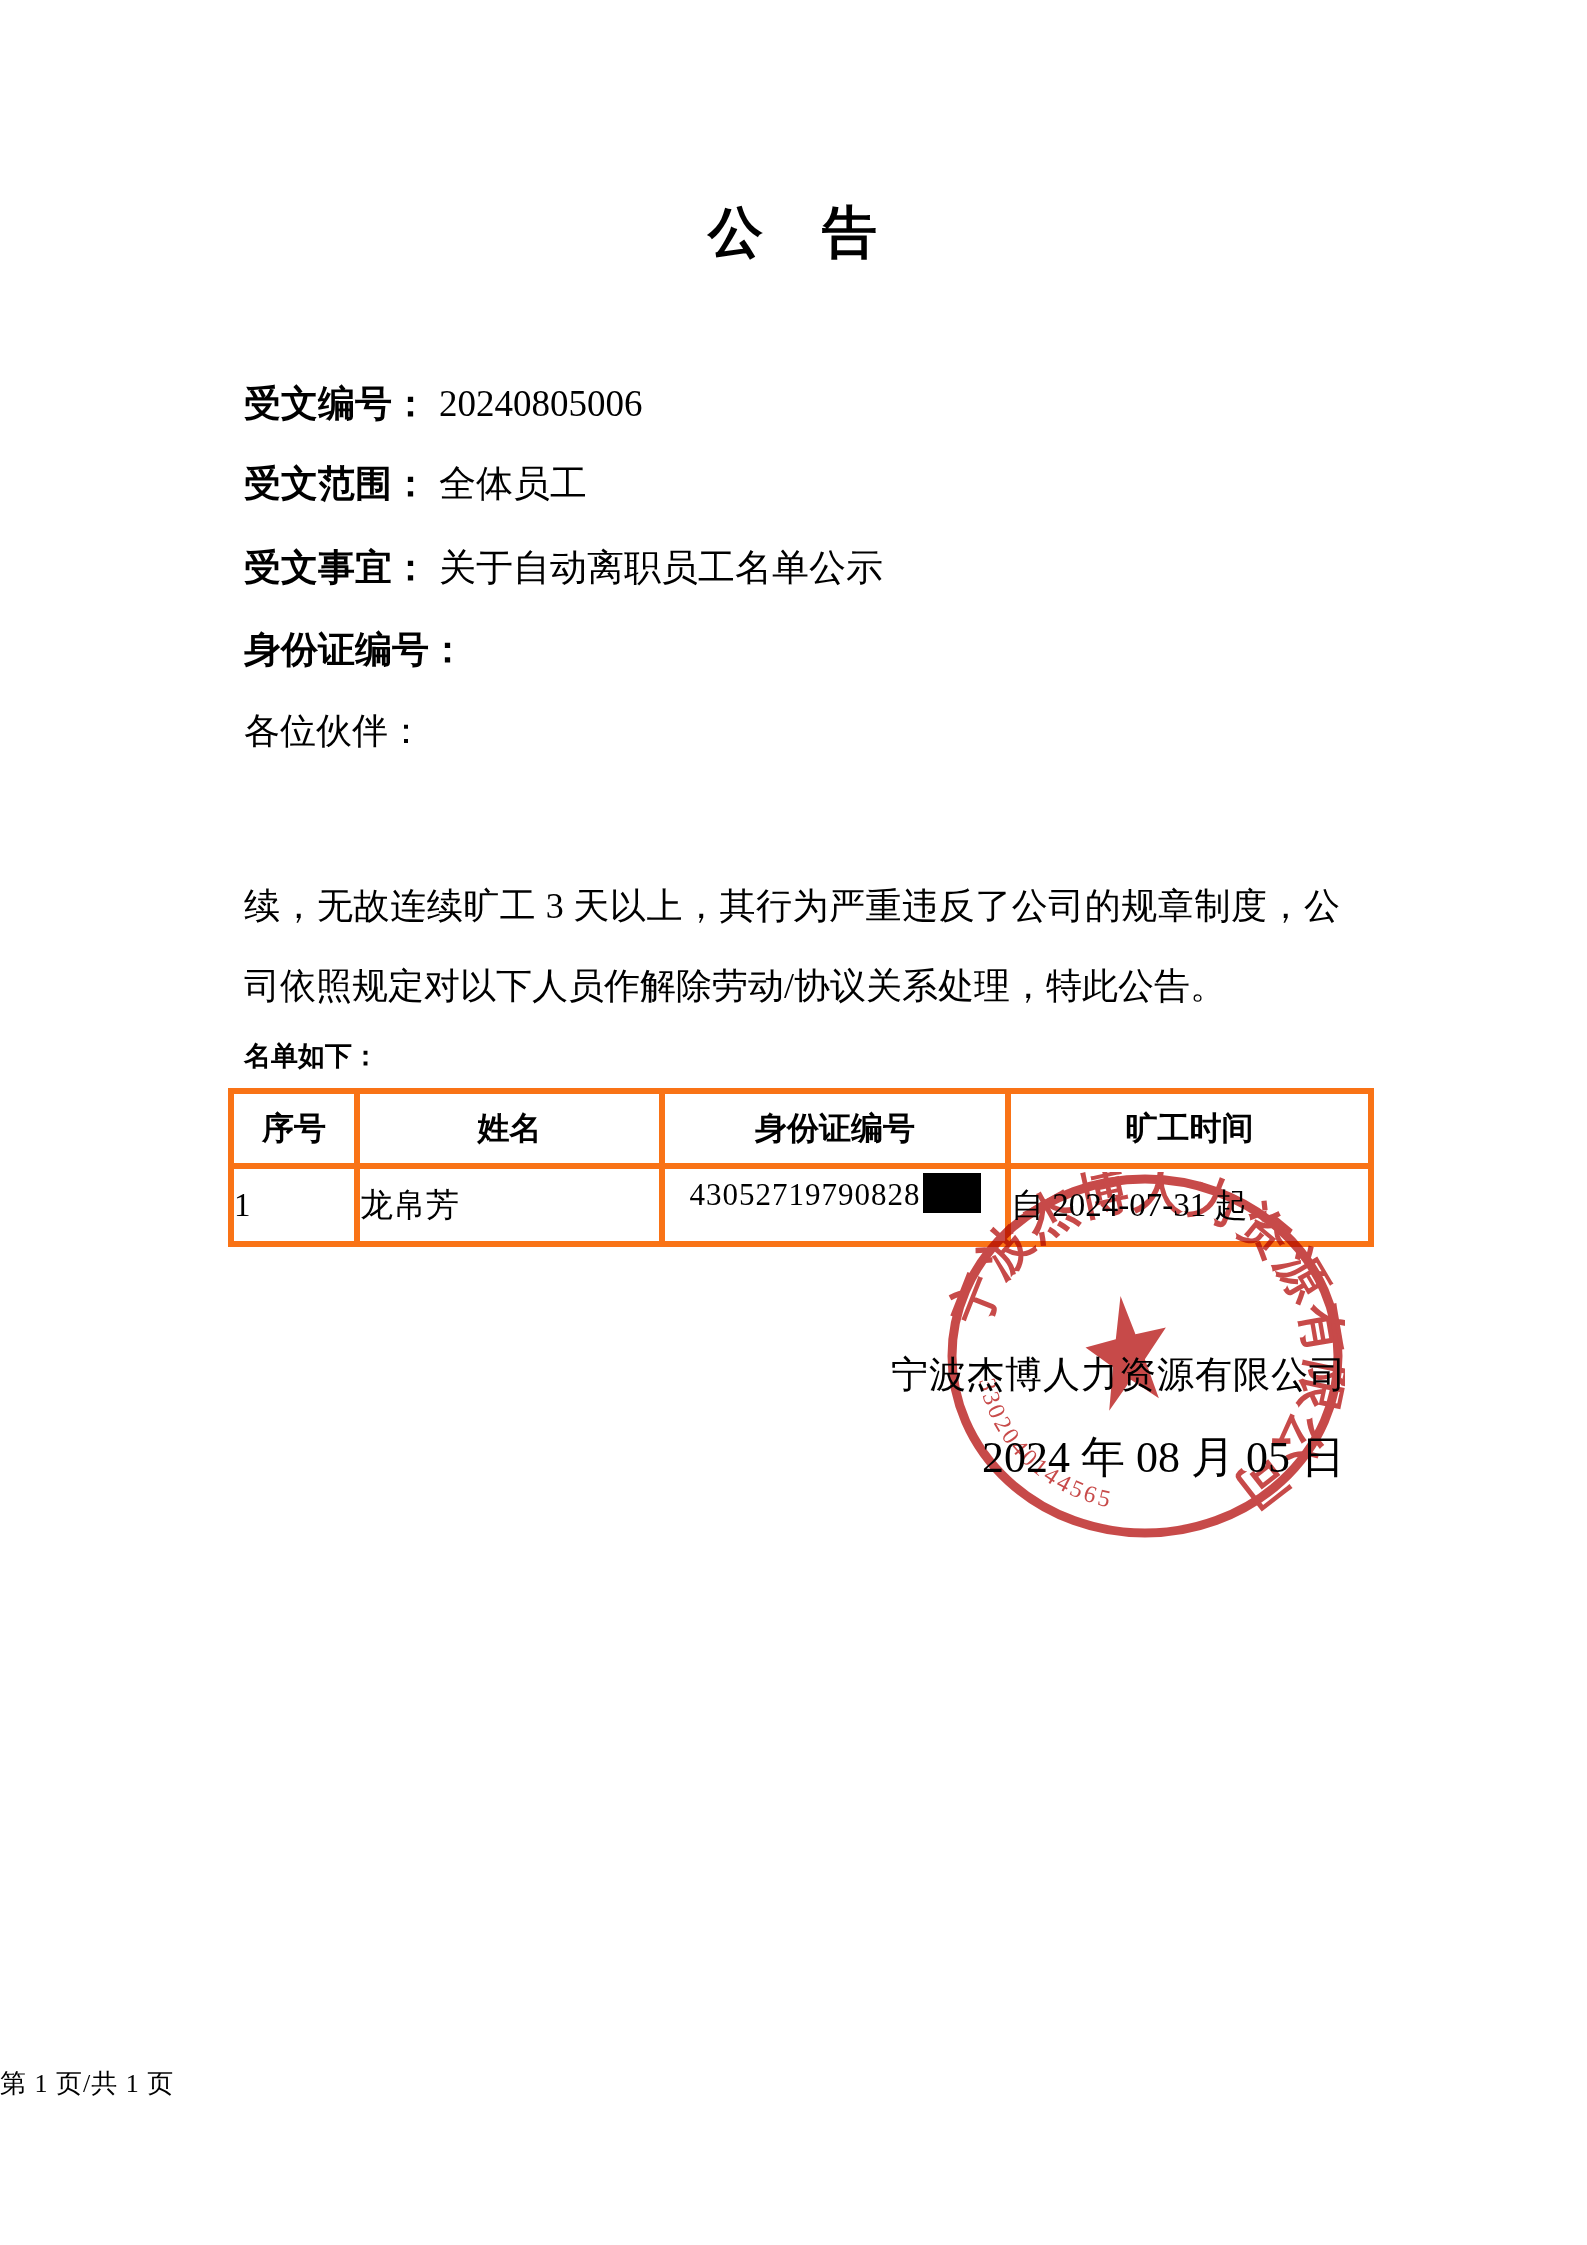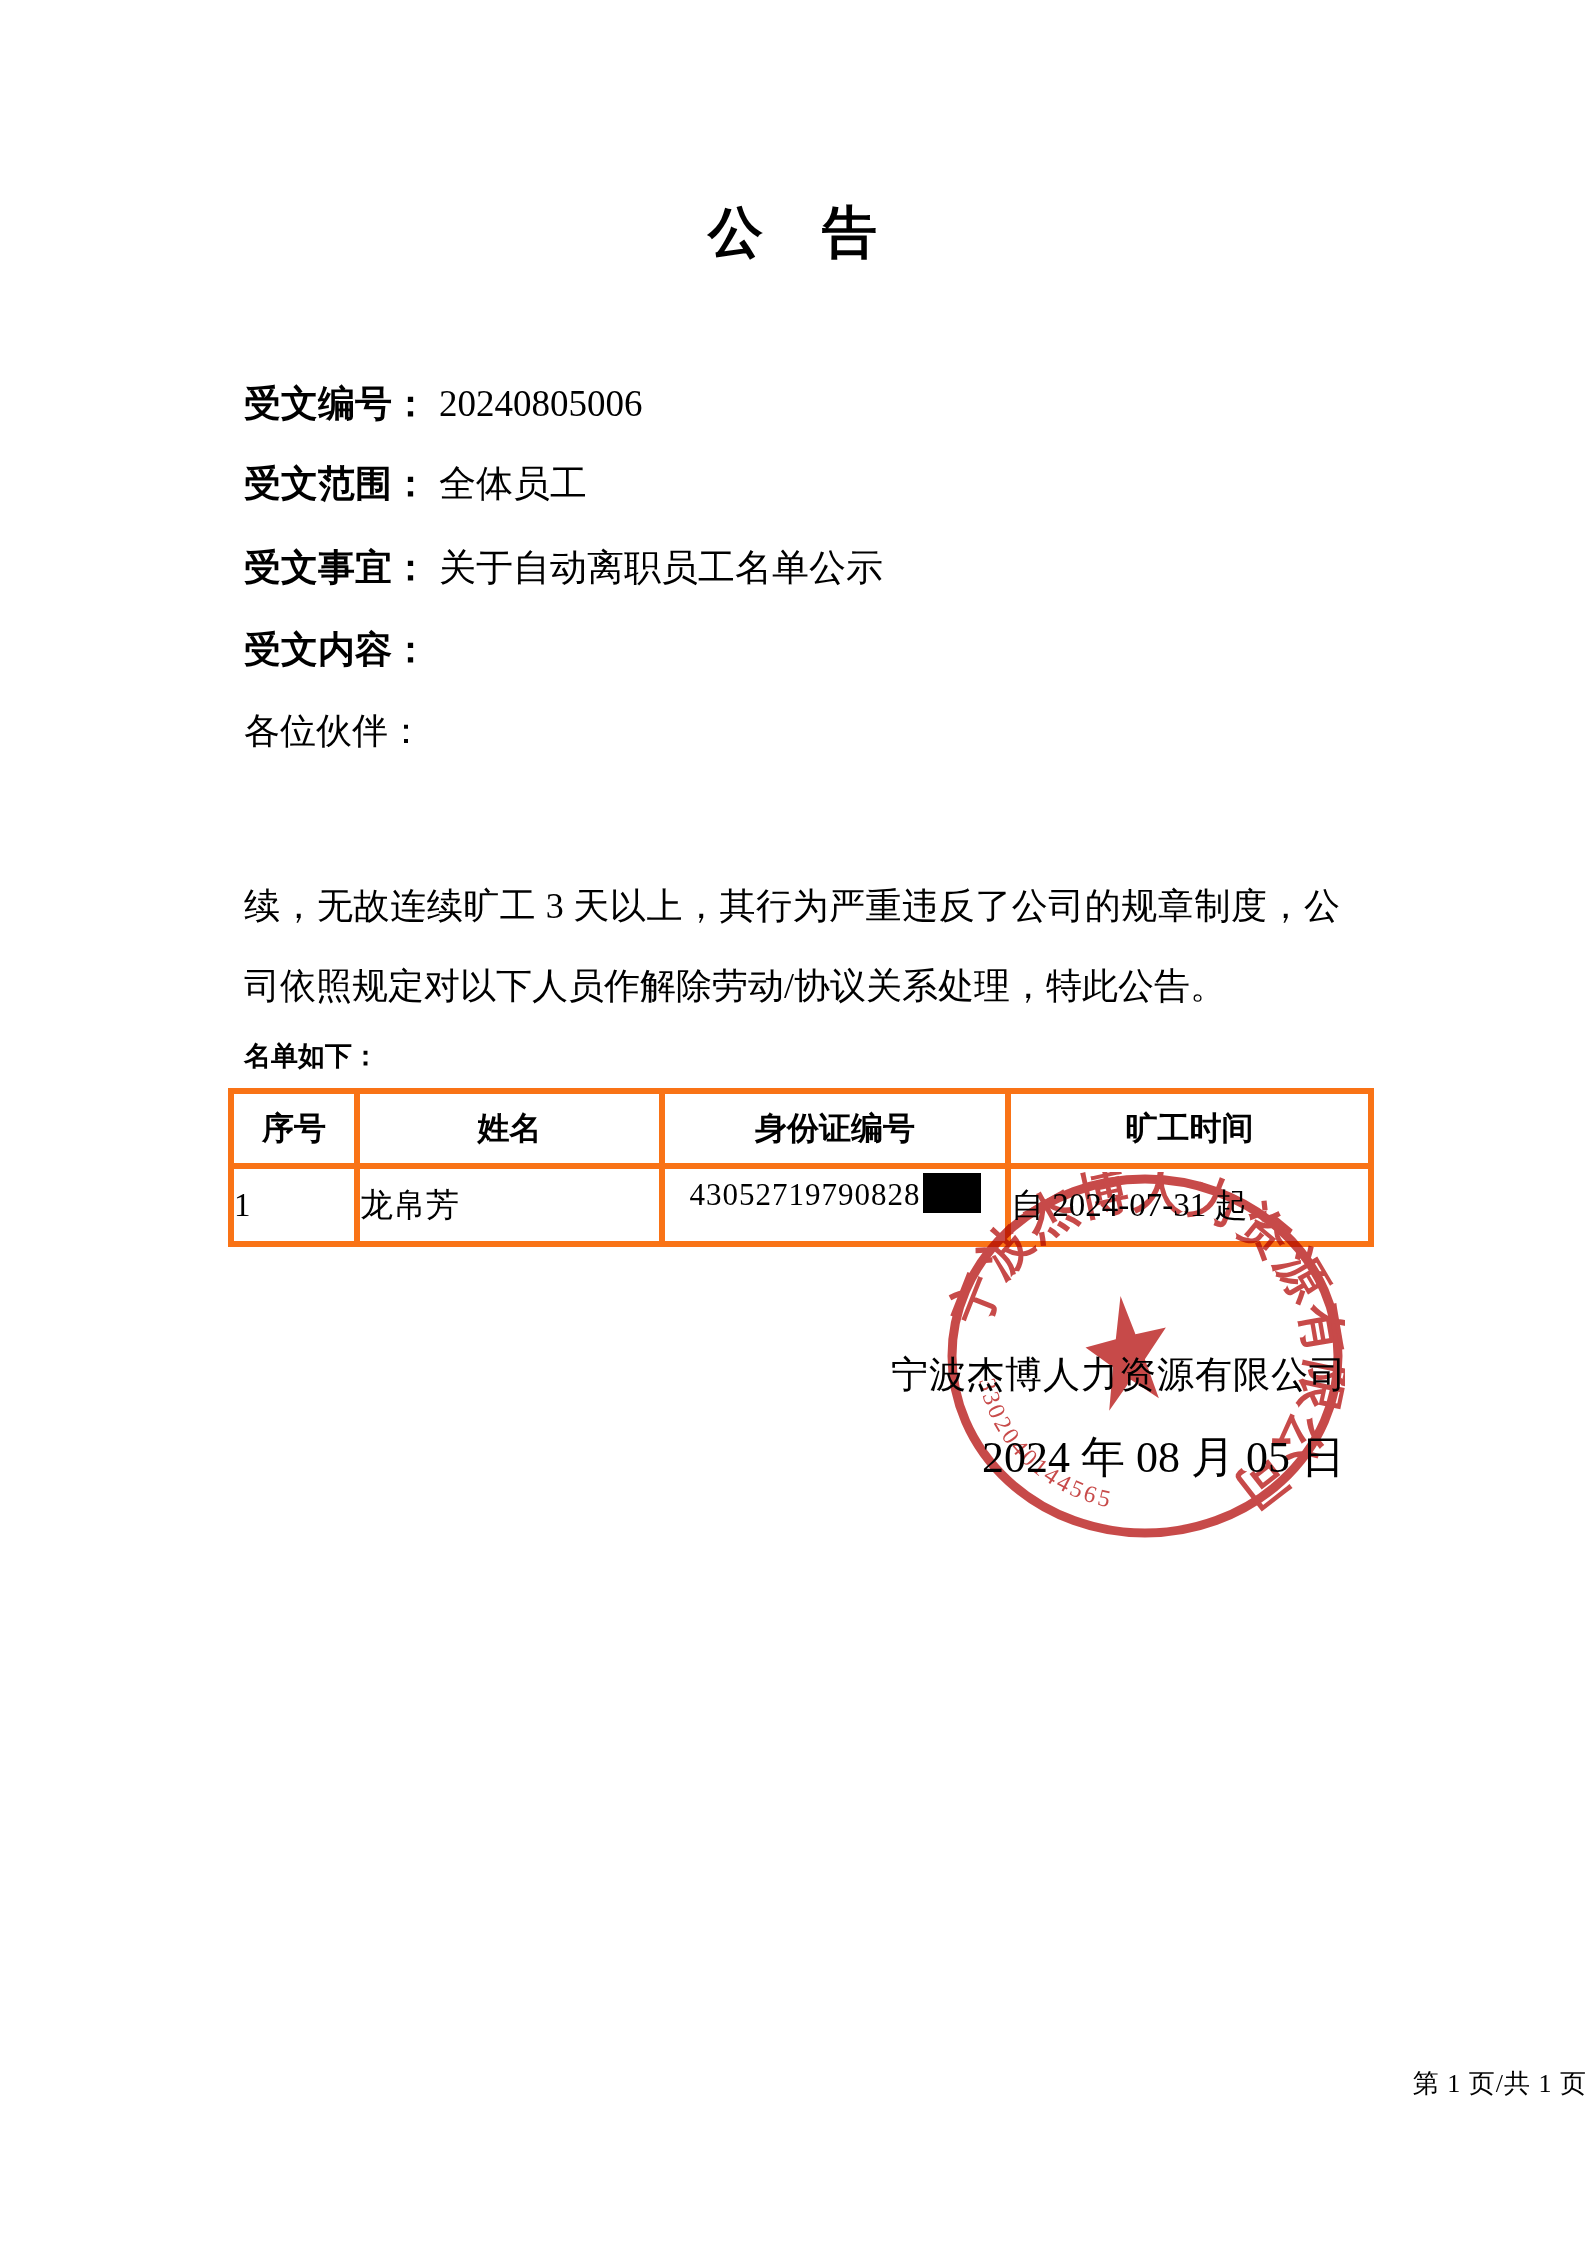--- a/index.html
+++ b/index.html
@@ -108,21 +108,21 @@
     left: 945px; top: 1172px;
     width: 400px; height: 368px;
     opacity: 0.88;
     mix-blend-mode: multiply;
     pointer-events: none;
   }
   .stamp text { font-family: "Liberation Serif", "DejaVu Serif", serif; }
   .page-footer {
     position: absolute;
     left: 0; top: 2066px; width: 100%;
-    text-align: right;
+    text-align: left;
     font-size: 26px;
     letter-spacing: 1px;
   }
 </style>
 </head>
 <body>
 
 <div class="page">
 
   <div class="doc-title">公　告</div>
@@ -130,21 +130,21 @@
   <div class="field-row f1">
     <span class="lbl">受文编号：</span><span class="val">20240805006</span>
   </div>
   <div class="field-row f2">
     <span class="lbl">受文范围：</span><span class="val">全体员工</span>
   </div>
   <div class="field-row f3">
     <span class="lbl">受文事宜：</span><span class="val">关于自动离职员工名单公示</span>
   </div>
   <div class="field-row f4">
-    <span class="lbl">受文内容：</span><span class="val"></span>
+    <span class="lbl">身份证编号：</span><span class="val"></span>
   </div>
 
   <div class="salutation">各位伙伴：</div>
 
   <div class="body-line bl2">续，无故连续旷工 3 天以上，其行为严重违反了公司的规章制度，公</div>
   <div class="body-line bl3">司依照规定对以下人员作解除劳动/协议关系处理，特此公告。</div>
 
   <div class="list-intro">名单如下：</div>
 
   <table class="roster">

